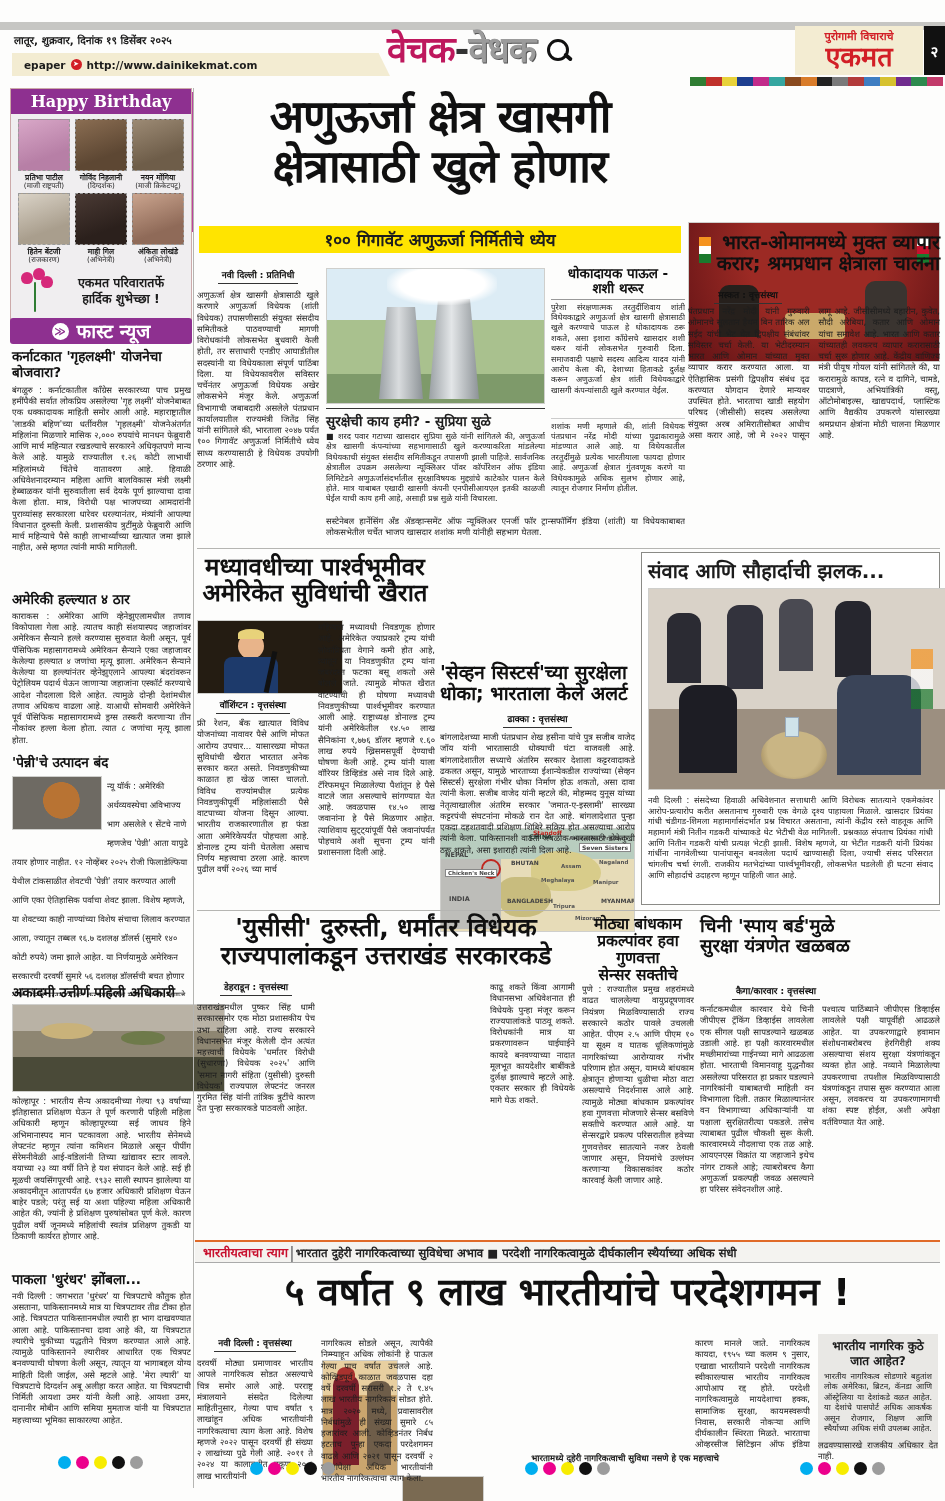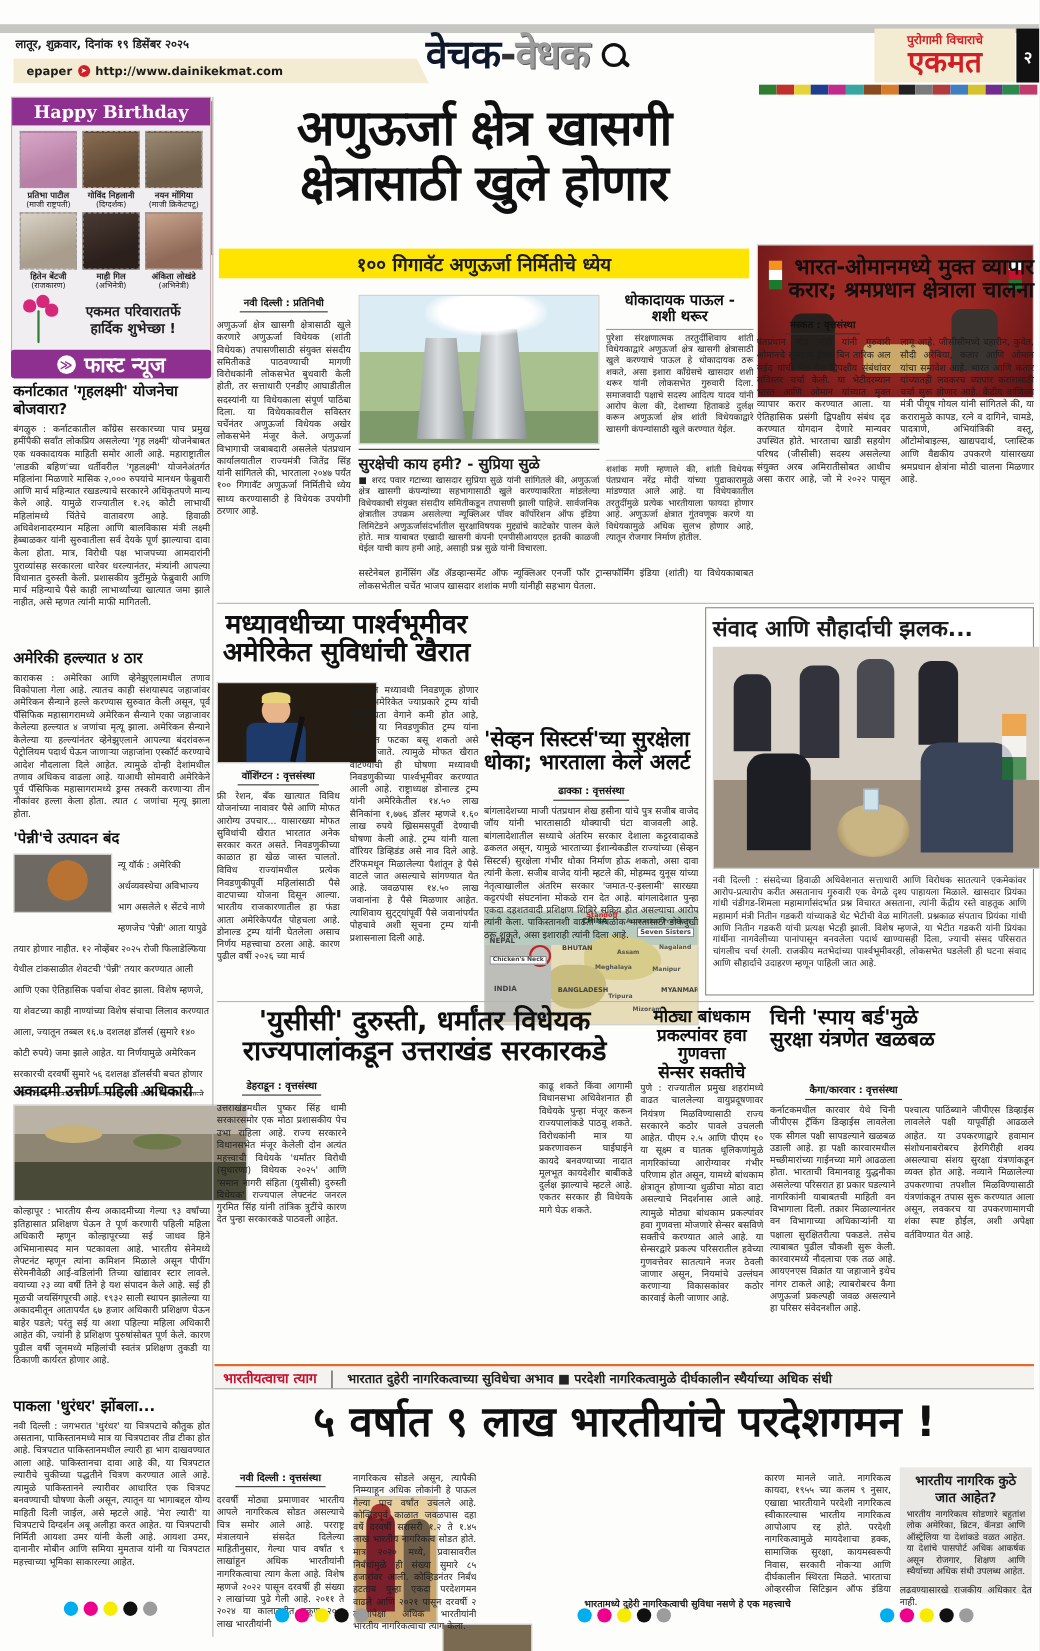--- a/index.html
+++ b/index.html
@@ -44,21 +44,21 @@
   <div class="abs rule" style="left:0;top:22px;width:945px;height:8px;background:#c6c6c3;"></div>
   <div class="abs" style="left:14px;top:33px;font-size:10.5px;font-weight:bold;">लातूर, शुक्रवार, दिनांक १९ डिसेंबर २०२५</div>
 
   <div class="abs" style="left:12px;top:53px;width:378px;height:23px;background:#f3ecd2;clip-path:polygon(0 0,97% 0,100% 100%,0 100%);display:flex;align-items:center;gap:5px;padding-left:12px;">
     <span style="font-size:10.5px;font-weight:bold;">epaper</span>
     <span style="width:11px;height:11px;border-radius:50%;background:#d21f26;display:inline-block;color:#fff;font-size:7px;text-align:center;line-height:11px;">➤</span>
     <span style="font-size:10.5px;font-weight:bold;">http://www.dainikekmat.com</span>
   </div>
 
   <div class="abs" style="left:340px;top:24px;width:280px;text-align:center;font-weight:800;font-size:36px;letter-spacing:-1px;">
-    <span style="color:#0f172a;">वेचक</span><span style="color:#333;">-</span><span style="color:#9b9b9b;text-shadow:1px 1px 0 #555;">वेधक</span>
+    <span style="color:#be185d;">वेचक</span><span style="color:#333;">-</span><span style="color:#9b9b9b;text-shadow:1px 1px 0 #555;">वेधक</span>
     <span class="mag"><span class="lens"></span><span class="hnd"></span></span>
   </div>
 
   <div class="abs" style="left:795px;top:26px;width:128px;height:49px;background:#f3ecd2;text-align:center;padding-top:2px;">
     <div style="color:#d21f26;font-size:11px;font-weight:bold;">पुरोगामी विचाराचे</div>
     <div style="color:#d21f26;font-size:27px;font-weight:800;line-height:1;font-family:'DejaVu Serif',serif;">एकमत</div>
   </div>
   <div class="abs" style="left:924px;top:26px;width:21px;height:49px;background:#111;color:#fff;display:flex;align-items:center;justify-content:center;font-size:15px;font-weight:bold;">२</div>
 
   <div class="abs" style="left:690px;top:77px;width:253px;height:9px;display:flex;">
@@ -313,21 +313,21 @@
 
   <div class="abs head" style="left:700px;top:916px;width:152px;font-size:18.5px;text-align:left;">
     <div>चिनी 'स्पाय बर्ड'मुळे</div>
     <div>सुरक्षा यंत्रणेत खळबळ</div>
   </div>
 
   <div class="abs byline" style="left:700px;top:984px;width:152px;"><span class="ul">कैगा/कारवार : वृत्तसंस्था</span></div>
   <div class="abs body-txt just" style="left:700px;top:1004px;width:114px;height:230px;">कर्नाटकमधील कारवार येथे चिनी जीपीएस ट्रॅकिंग डिव्हाईस लावलेला एक सीगल पक्षी सापडल्याने खळबळ उडाली आहे. हा पक्षी कारवारमधील मच्छीमारांच्या गाईनच्या मागे आढळला होता. भारताची विमानवाहू युद्धनौका असलेल्या परिसरात हा प्रकार घडल्याने नागरिकांनी याबाबतची माहिती वन विभागाला दिली. तक्रार मिळाल्यानंतर वन विभागाच्या अधिकाऱ्यांनी या पक्षाला सुरक्षितरीत्या पकडले. तसेच त्याबाबत पुढील चौकशी सुरू केली. कारवारमध्ये नौदलाचा एक तळ आहे. आयएनएस विक्रांत या जहाजाने इथेच नांगर टाकले आहे; त्याबरोबरच कैगा अणुऊर्जा प्रकल्पही जवळ असल्याने हा परिसर संवेदनशील आहे.</div>
   <div class="abs body-txt just" style="left:822px;top:1004px;width:118px;height:230px;">पश्चात्य पाठिंब्याने जीपीएस डिव्हाईस लावलेले पक्षी यापूर्वीही आढळले आहेत. या उपकरणाद्वारे हवामान संशोधनाबरोबरच हेरगिरीही शक्य असल्याचा संशय सुरक्षा यंत्रणांकडून व्यक्त होत आहे. नव्याने मिळालेल्या उपकरणाचा तपशील मिळविण्यासाठी यंत्रणांकडून तपास सुरू करण्यात आला असून, लवकरच या उपकरणामागची शंका स्पष्ट होईल, अशी अपेक्षा वर्तविण्यात येत आहे.</div>
 
-  <div class="abs" style="left:195px;top:1240px;width:745px;height:23px;background:#f4f3f0;border-top:2.5px solid #e06a28;border-bottom:1px solid #aaa;display:flex;align-items:center;gap:11px;padding:0 8px;box-sizing:border-box;">
+  <div class="abs" style="left:195px;top:1240px;width:745px;height:23px;background:#f4f3f0;border-top:2.5px solid #e06a28;border-bottom:1px solid #aaa;display:flex;align-items:center;gap:1px;padding:0 8px;box-sizing:border-box;">
     <span style="color:#c8102e;font-weight:800;font-size:12.5px;">भारतीयत्वाचा त्याग</span>
     <span style="color:#888;font-weight:bold;">|</span>
     <span style="font-weight:bold;font-size:11.5px;color:#222;">भारतात दुहेरी नागरिकत्वाच्या सुविधेचा अभाव  ■  परदेशी नागरिकत्वामुळे दीर्घकालीन स्थैर्याच्या अधिक संधी</span>
   </div>
 
   <div class="abs head" style="left:195px;top:1272px;width:745px;font-size:38px;">५ वर्षात ९ लाख भारतीयांचे परदेशगमन !</div>
 
   <div class="abs" style="left:197px;top:1336px;width:116px;">
     <div class="byline"><span class="ul">नवी दिल्ली : वृत्तसंस्था</span></div>
     <div class="body-txt just" style="height:126px;margin-top:6px;">दरवर्षी मोठ्या प्रमाणावर भारतीय आपले नागरिकत्व सोडत असल्याचे चित्र समोर आले आहे. परराष्ट्र मंत्रालयाने संसदेत दिलेल्या माहितीनुसार, गेल्या पाच वर्षांत ९ लाखांहून अधिक भारतीयांनी नागरिकत्वाचा त्याग केला आहे. विशेष म्हणजे २०२२ पासून दरवर्षी ही संख्या २ लाखांच्या पुढे गेली आहे. २०११ ते २०२४ या कालावधीत एकूण २०.६ लाख भारतीयांनी</div>

